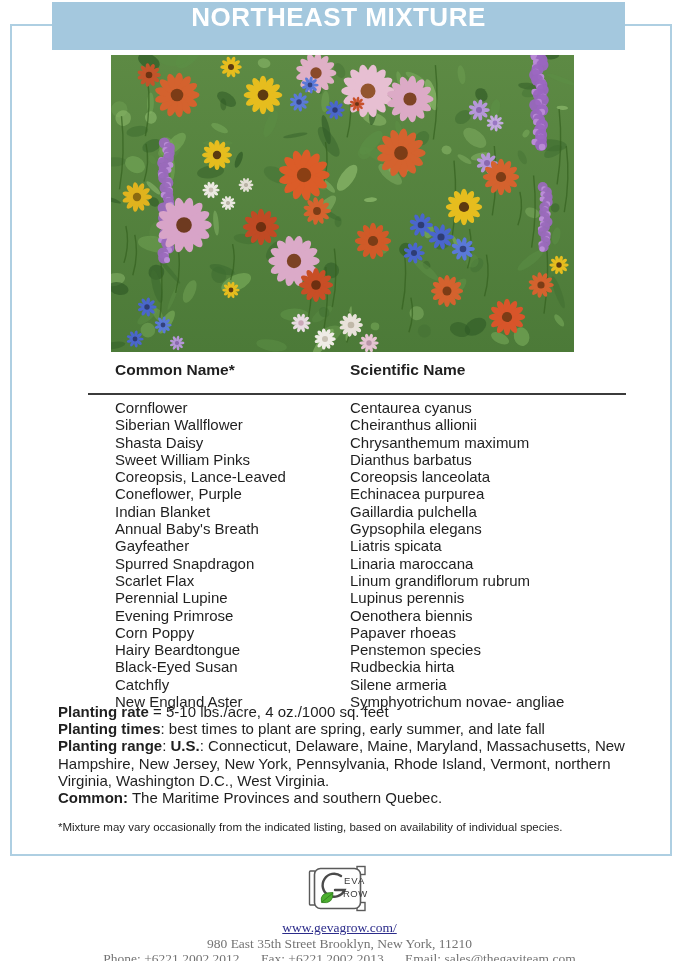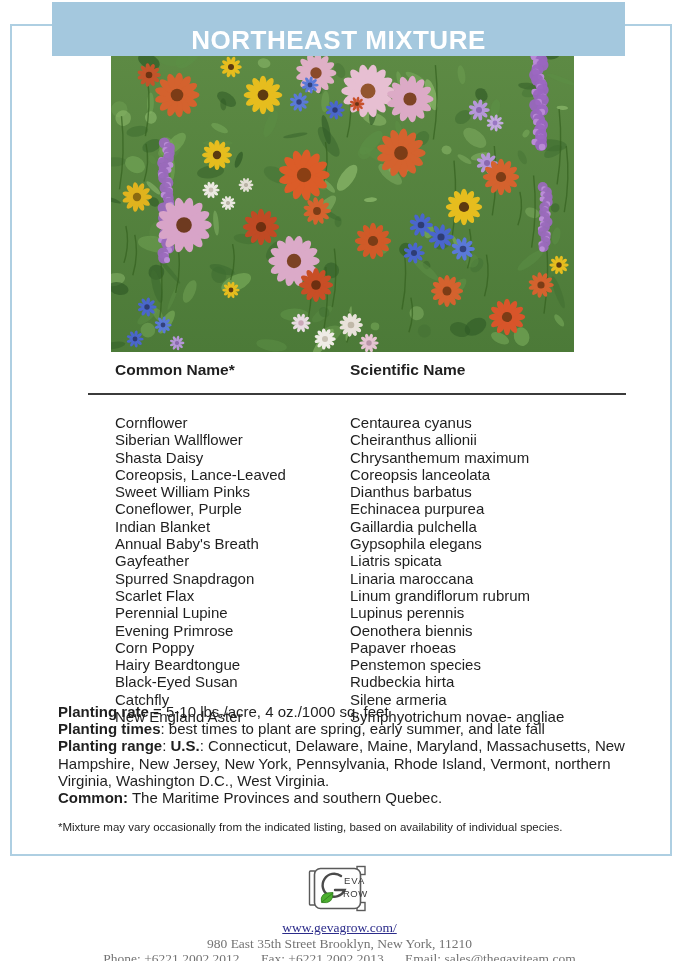--- a/index.html
+++ b/index.html
@@ -6,41 +6,41 @@
   body{
     width:679px;height:961px;position:relative;background:#ffffff;
     font-family:"Liberation Sans",sans-serif;color:#1f1f1f;overflow:hidden;
   }
   
   .page-border{
     position:absolute;left:10px;top:24px;width:662px;height:832px;
     border:2px solid #aecfe2;box-sizing:border-box;z-index:0;background:#fff;
   }
   .title-bar{
-    position:absolute;left:52px;top:2px;width:573px;height:54px;z-index:2;
-    background:#a4c8de;display:flex;align-items:flex-end;justify-content:center;
+    position:absolute;left:52px;top:2px;width:573px;height:48px;z-index:2;
+    background:#a4c8de;display:flex;align-items:flex-start;justify-content:center;
   }
   .title-bar h1{
     margin:0;font-size:26px;font-weight:bold;letter-spacing:0.5px;color:#ffffff;
   }
   
   .photo{
     position:absolute;left:111px;top:55px;width:463px;height:297px;z-index:1;
     overflow:hidden;background:#55803c;
   }
   .photo svg{display:block;}
   
   .species{
     position:absolute;left:88px;top:361px;width:538px;z-index:1;font-size:15px;
   }
   .sp-head{
     display:flex;font-weight:bold;font-size:15.5px;
     padding-bottom:14px;border-bottom:2.5px solid #3b3b3b;
   }
-  .sp-rows{margin-top:19px;}
+  .sp-rows{margin-top:4px;}
   .sp-row{display:flex;line-height:17.3px;}
   .c1{margin-left:27px;width:235px;}
   .c2{flex:1;}
   
   .planting{
     position:absolute;left:58px;top:703px;width:578px;z-index:1;
     font-size:15px;line-height:17.2px;
   }
   .planting .b{font-weight:bold;}
   
@@ -999,26 +999,26 @@
       </div>
       <div class="sp-row">
         <div class="c1">Siberian Wallflower</div>
         <div class="c2">Cheiranthus allionii</div>
       </div>
       <div class="sp-row">
         <div class="c1">Shasta Daisy</div>
         <div class="c2">Chrysanthemum maximum</div>
       </div>
       <div class="sp-row">
+        <div class="c1">Sweet William Pinks</div>
+        <div class="c2">Dianthus barbatus</div>
+      </div>
+      <div class="sp-row">
         <div class="c1">Coreopsis, Lance-Leaved</div>
         <div class="c2">Coreopsis lanceolata</div>
-      </div>
-      <div class="sp-row">
-        <div class="c1">Sweet William Pinks</div>
-        <div class="c2">Dianthus barbatus</div>
       </div>
       <div class="sp-row">
         <div class="c1">Coneflower, Purple</div>
         <div class="c2">Echinacea purpurea</div>
       </div>
       <div class="sp-row">
         <div class="c1">Indian Blanket</div>
         <div class="c2">Gaillardia pulchella</div>
       </div>
       <div class="sp-row">

